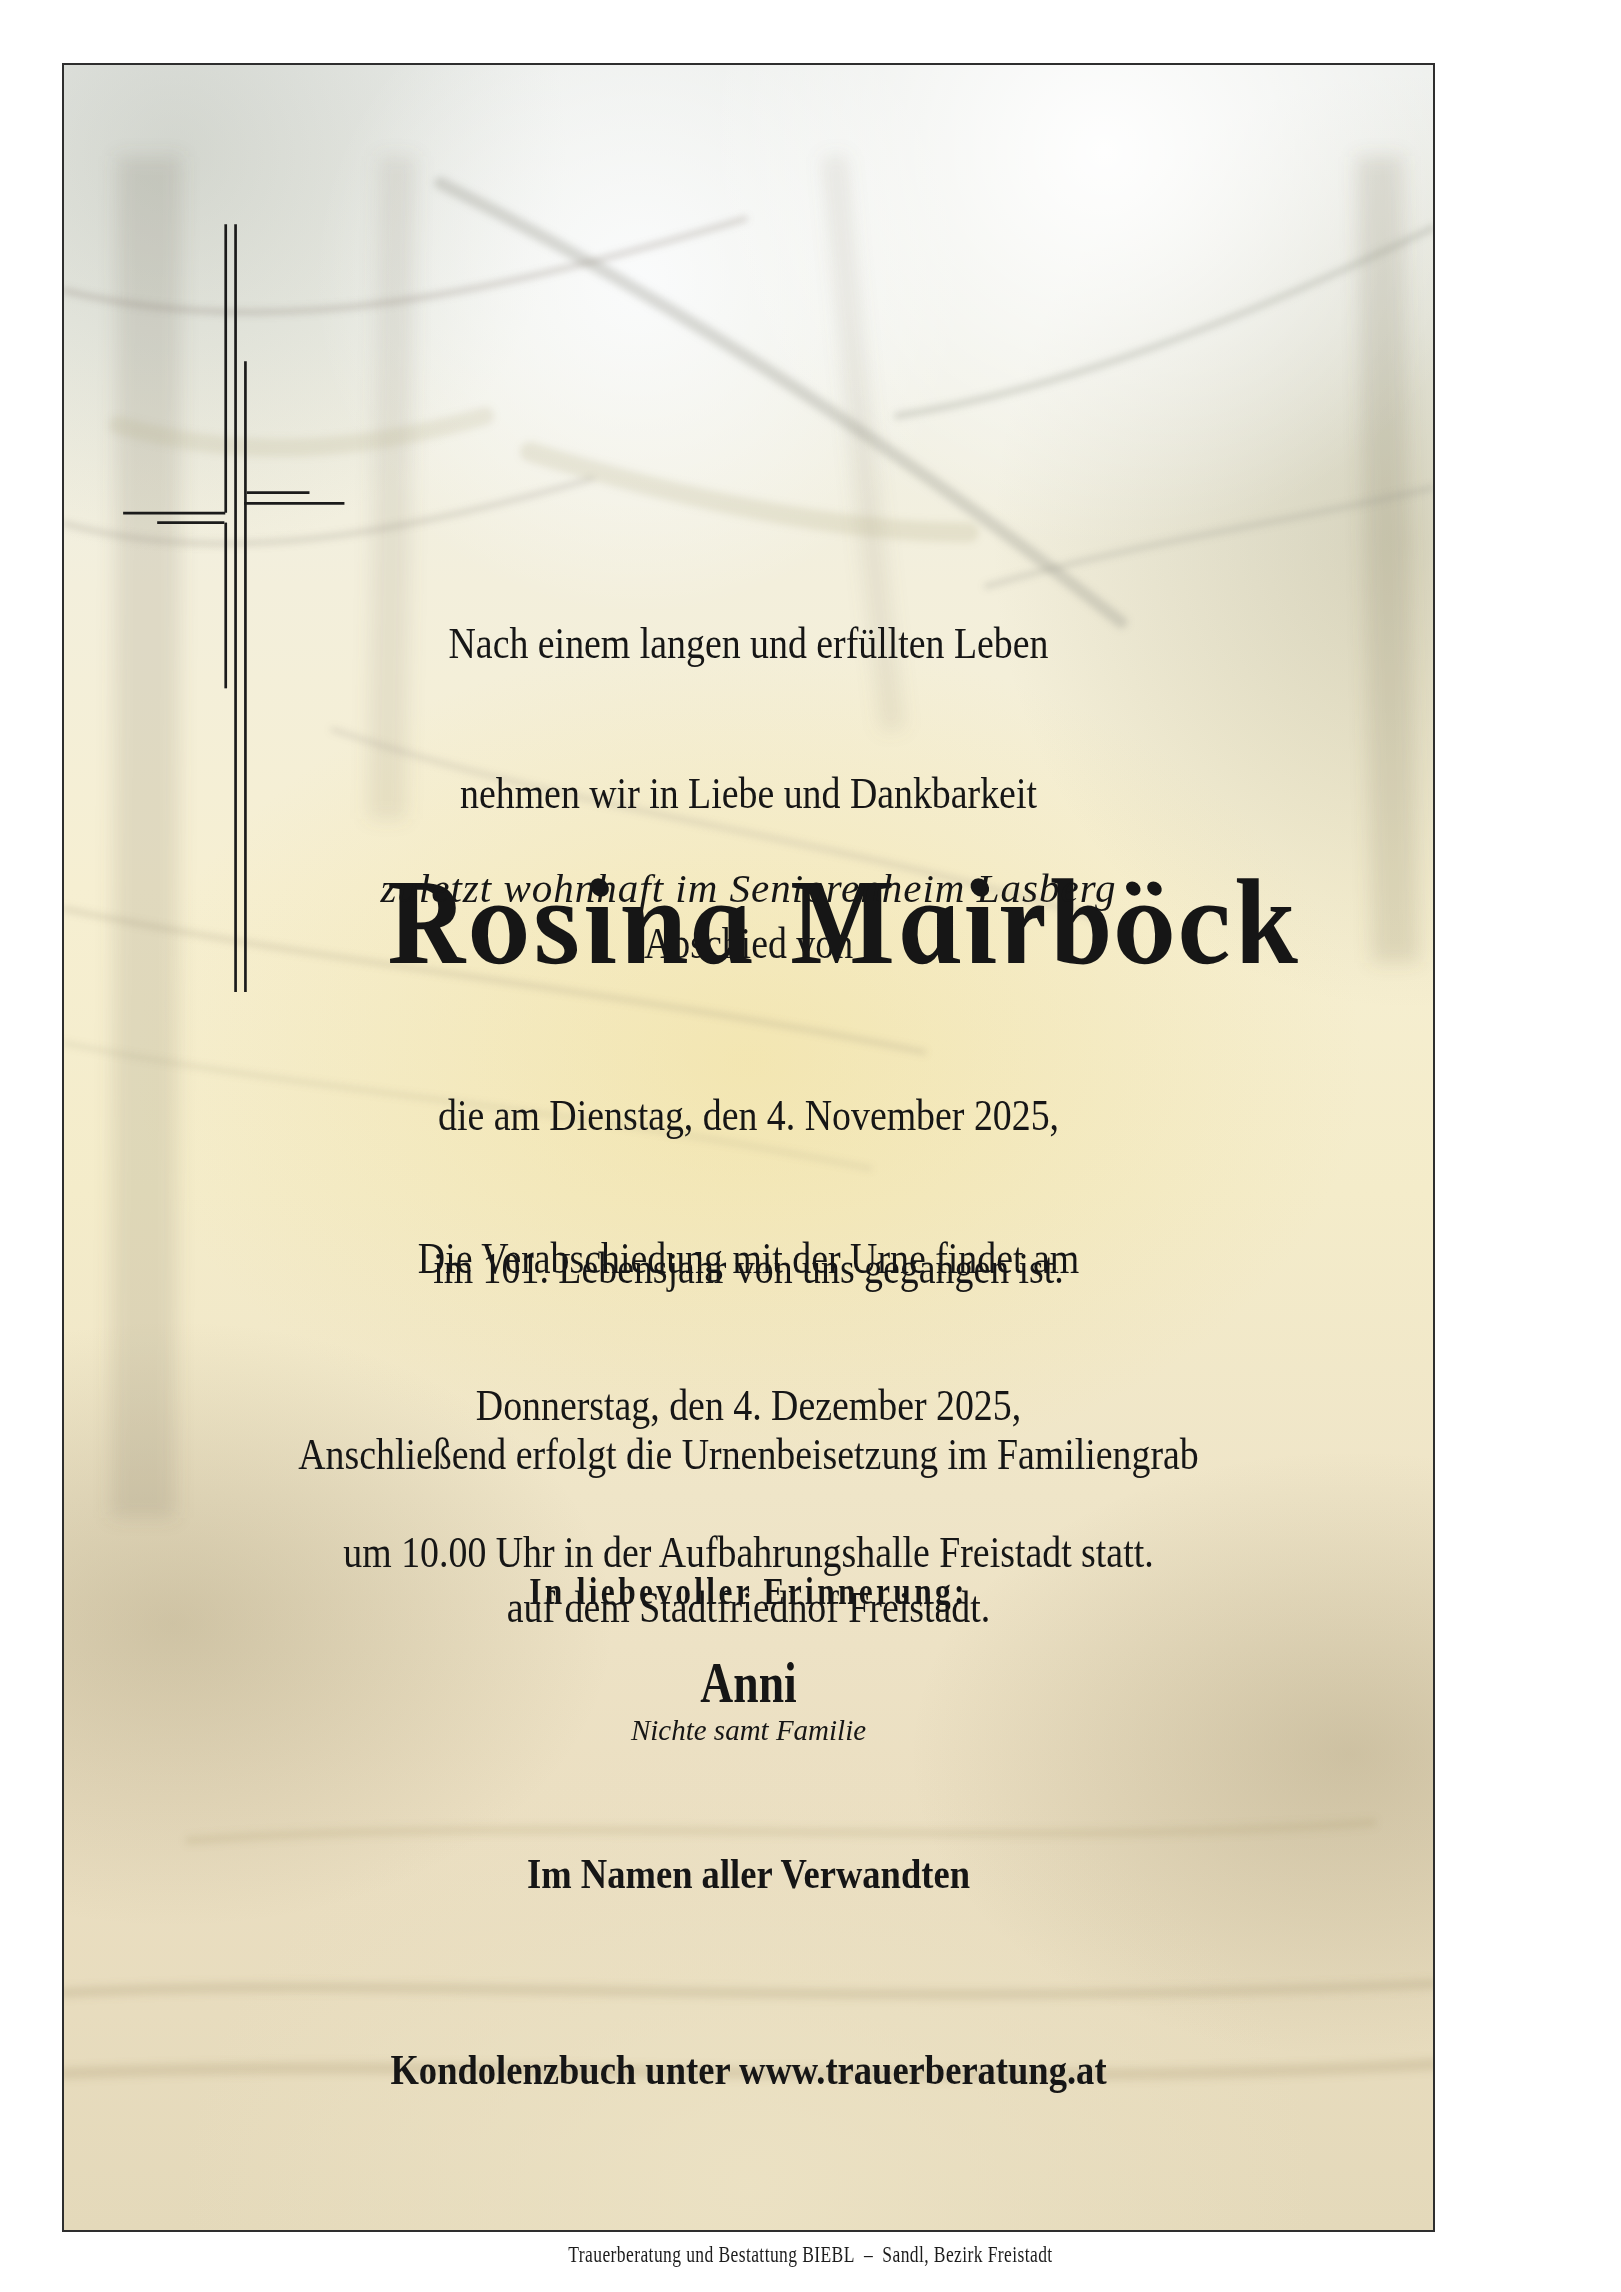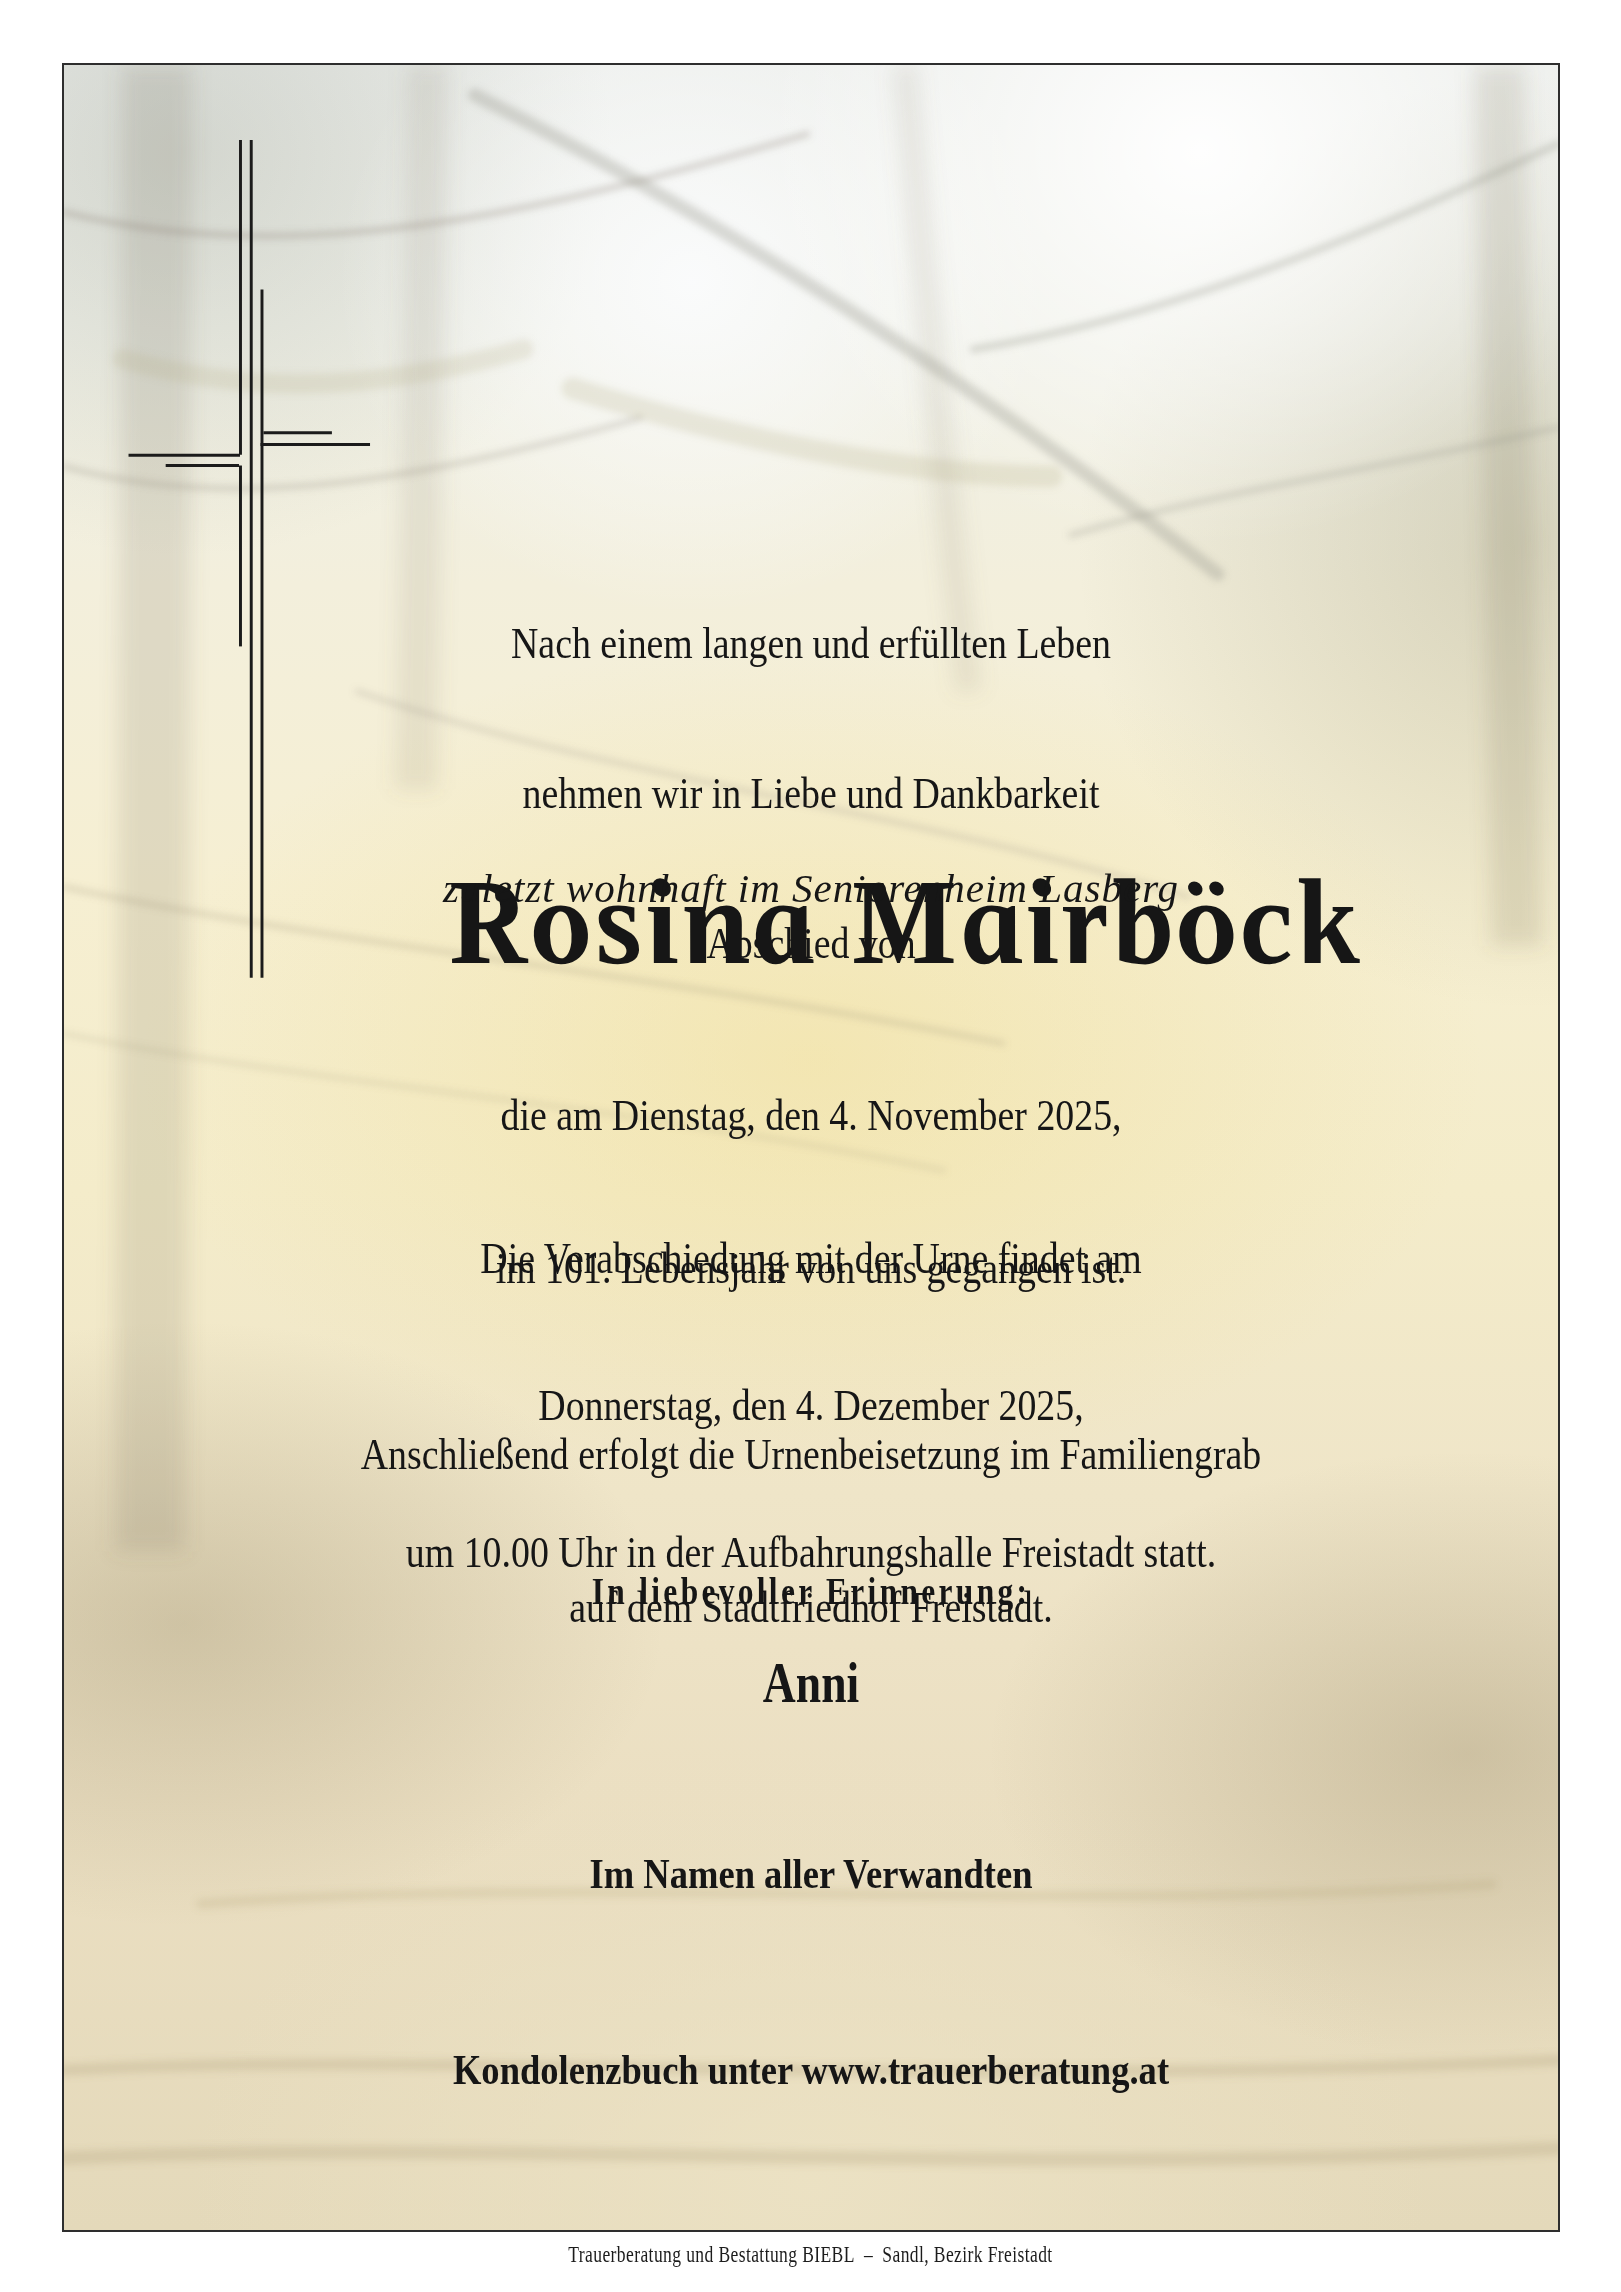--- a/index.html
+++ b/index.html
@@ -10,21 +10,21 @@
     height:2293px;
     background:#ffffff;
     overflow:hidden;
     font-family:"Liberation Serif", serif;
     color:#161616;
   }
   
   .photo{
     position:absolute;
     left:62px; top:63px;
-    width:1498px; height:2169px;
+    width:1373px; height:2169px;
     box-sizing:border-box;
     border:2px solid #2e2e2e;
     overflow:hidden;
     background:
       radial-gradient(42% 26% at 76% 4%,  rgba(255,255,255,0.95), rgba(255,255,255,0) 70%),
       radial-gradient(34% 22% at 42% 10%, rgba(252,253,255,0.85), rgba(255,255,255,0) 70%),
       radial-gradient(40% 26% at 8% 4%,   rgba(150,156,142,0.30), rgba(255,255,255,0) 72%),
       radial-gradient(42% 30% at 98% 22%, rgba(140,136,100,0.28), rgba(255,255,255,0) 72%),
       radial-gradient(60% 26% at 50% 46%, rgba(238,214,120,0.32), rgba(255,255,255,0) 75%),
       radial-gradient(46% 20% at 8% 72%,  rgba(118,104,68,0.26), rgba(255,255,255,0) 70%),
@@ -140,20 +140,21 @@
 
     <div class="tblock b-burial sx86">
       <div>Anschließend erfolgt die Urnenbeisetzung im Familiengrab</div>
       <div>auf dem Stadtfriedhof Freistadt.</div>
     </div>
 
     <div class="tblock b-remember sx85">In liebevoller Erinnerung:</div>
 
     <div class="tblock b-mourner sx80">Anni</div>
 
+    <div class="tblock b-relation">Nichte samt Familie</div>
 
     <div class="tblock b-closing sx85">Im Namen aller Verwandten</div>
 
     <div class="tblock b-condolence sx85">Kondolenzbuch unter www.trauerberatung.at</div>
 
   </div>
 
   <div class="footer">Trauerberatung und Bestattung BIEBL – Sandl, Bezirk Freistadt</div>
 
 </div>

